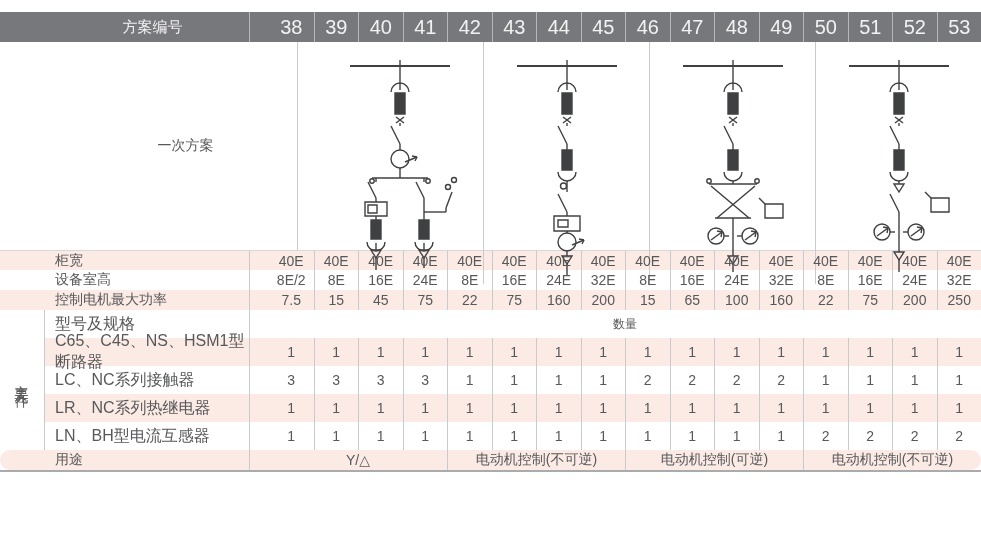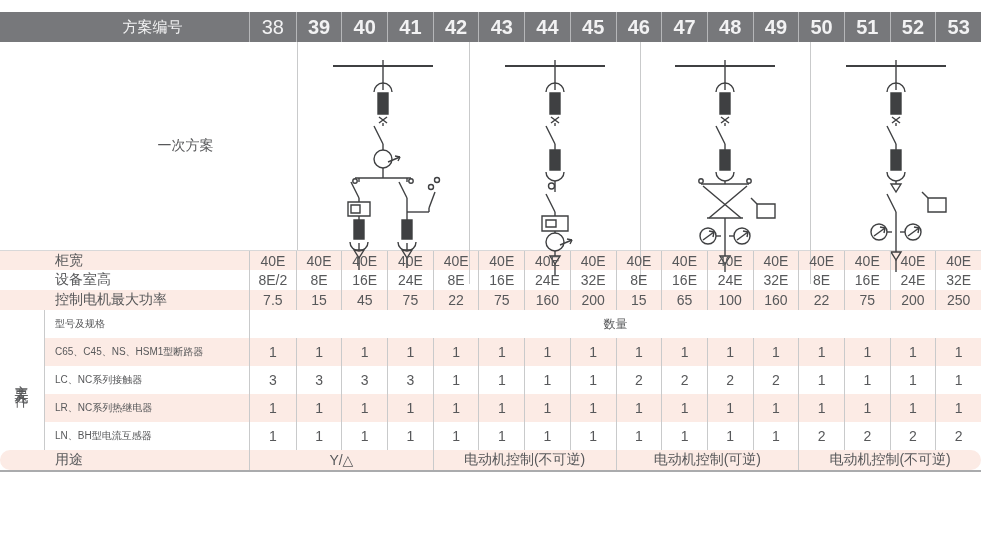--- a/index.html
+++ b/index.html
@@ -4,53 +4,53 @@
 <style>
   :root{
     --header-bg:#77787b; --header-text:#f2f2f3; --row-pink:#fcebe5;
     --text:#57585a; --grid-line:#c9cacb; --bottom-border:#aaabad; --diagram-stroke:#3f4042;
   }
   *{margin:0;padding:0;box-sizing:border-box;}
   body{background:#fff;}
   .page{width:981px;height:549px;background:#fff;padding-top:12px;overflow:hidden;
         font-family:"Liberation Sans",sans-serif;color:var(--text);}
   .table{width:981px;border-bottom:2px solid var(--bottom-border);}
-  .row{display:flex;width:100%;}
+  .row{display:flex;width:100%;gap:19px;}
   .label-cell{width:250px;display:flex;align-items:center;border-right:1px solid var(--grid-line);
               font-size:14px;}
   .label-cell.left{padding-left:55px;}
   .values{flex:1;display:grid;grid-template-columns:repeat(16,1fr);}
   .cell{display:flex;align-items:center;justify-content:center;font-size:14px;}
   .values .cell + .cell{border-left:1px solid var(--grid-line);}
   
   .header-row{height:30px;background:var(--header-bg);color:var(--header-text);}
   .header-row .label-cell{border-right-color:#b6b7b9;font-size:15px;padding-left:56px;justify-content:center;}
   .header-row .cell{font-size:20px;}
-  .header-row .values .cell + .cell{border-left-color:#b6b7b9;font-weight:bold;}
+  .header-row .values .cell + .cell{border-left-color:#b6b7b9;}
   
   .diagram-row{height:208px;background:#fff;padding-left:48px;}
   .diagram-row .label-cell{justify-content:center;padding-left:26px;}
   .groups{flex:1;display:grid;grid-template-columns:repeat(4,1fr);}
   .group-cell{display:flex;align-items:flex-start;justify-content:center;font-size:14px;}
   .groups .group-cell + .group-cell{border-left:1px solid var(--grid-line);}
   .diagram{color:var(--diagram-stroke);margin-top:4px;}
   .diagram *{vector-effect:non-scaling-stroke;}
   
   .r{height:20px;}
   .pink{background:var(--row-pink);}
   .first-data{border-top:1px solid #d8d8d9;}
   
   .comp-block{display:flex;width:100%;}
   .vert-cell{width:45px;border-right:1px solid var(--grid-line);display:flex;align-items:center;
              justify-content:center;font-size:14px;background:#fff;}
   .vert-cell span{writing-mode:vertical-rl;text-orientation:upright;letter-spacing:3px;}
   .comp-rows{flex:1;}
   .comp-rows .row{height:28px;}
   .sub-label{width:205px;padding-left:10px;display:flex;align-items:center;
-             border-right:1px solid var(--grid-line);font-size:10px;}
+             border-right:1px solid var(--grid-line);font-size:16px;}
   .qty-cell{flex:1;display:flex;align-items:center;justify-content:center;font-size:12px;}
   
   .usage-row{height:20px;border-radius:11px;}
   .usage-row .label-cell{padding-left:55px;}
   .usage-row .group-cell{align-items:center;}
 </style>
 </head>
 <body>
 
 <div class="page">

